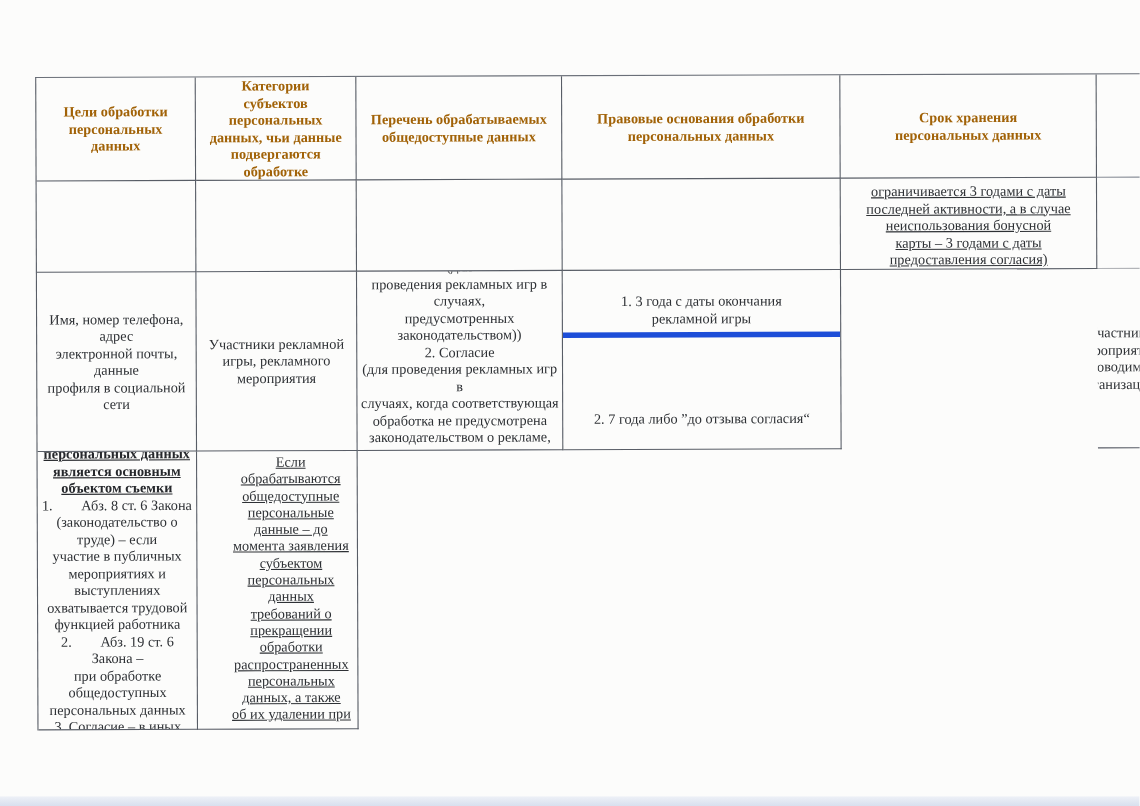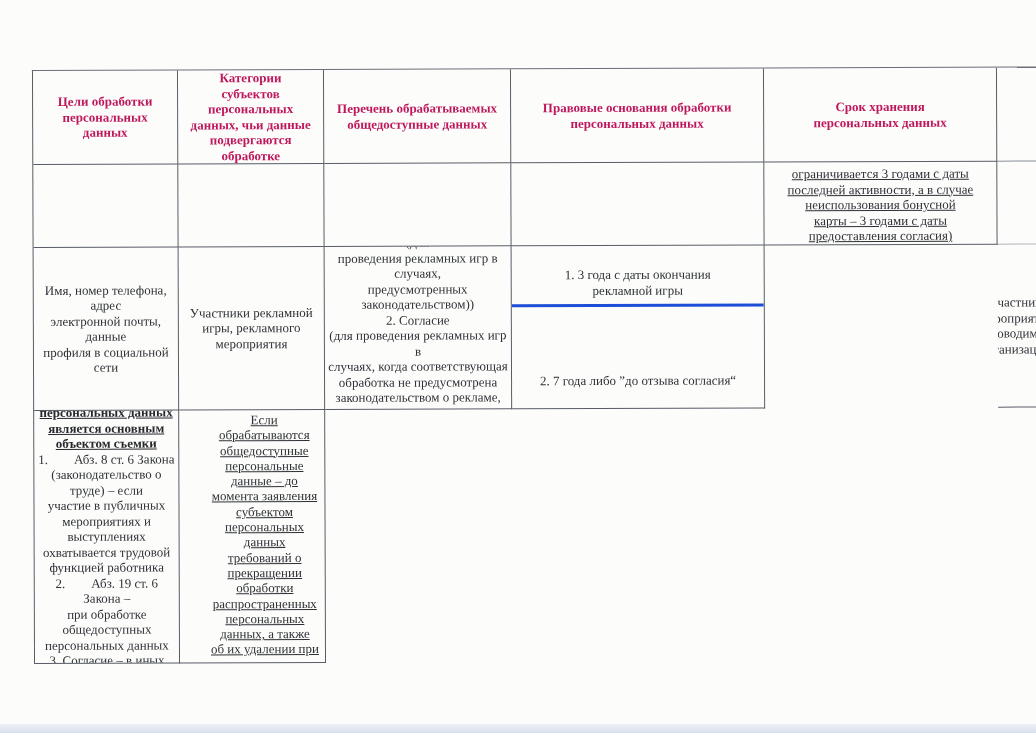--- a/index.html
+++ b/index.html
@@ -44,34 +44,34 @@
     display: flex;
     align-items: center;
     justify-content: center;
     text-align: center;
     white-space: pre-line;
     font-size: 13px;
     line-height: 15.5px;
     padding: 1px 3px;
     overflow: hidden;
   }
-  .head { font-weight: 700; color: #be185d; }
+  .head { font-weight: 700; color: #a16207; }
   .top-align { align-items: flex-start; padding-top: 4px; text-decoration: underline; }
   .tight { line-height: 15.3px; padding-top: 2px; padding-left: 28px; }
   .sliver { border-right: none; border-bottom: none; }
   .sliver.hb1 { border-bottom: 1px solid #8a8f98; }
   .sliver.hb2 { border-bottom: 1px solid rgba(88,93,102,0.45); }
   .retention-split {
     display: block;
     padding: 0;
   }
   .retention-split .sub1 {
     box-sizing: border-box;
     height: 45px;
-    border-bottom: 3px solid #1d4ed8;
+    border-bottom: 5px solid #1d4ed8;
     display: flex;
     align-items: center;
     justify-content: center;
     text-align: center;
     white-space: pre-line;
     padding: 1px 16px;
   }
   .retention-split .sub2 {
     box-sizing: border-box;
     height: 117px;

